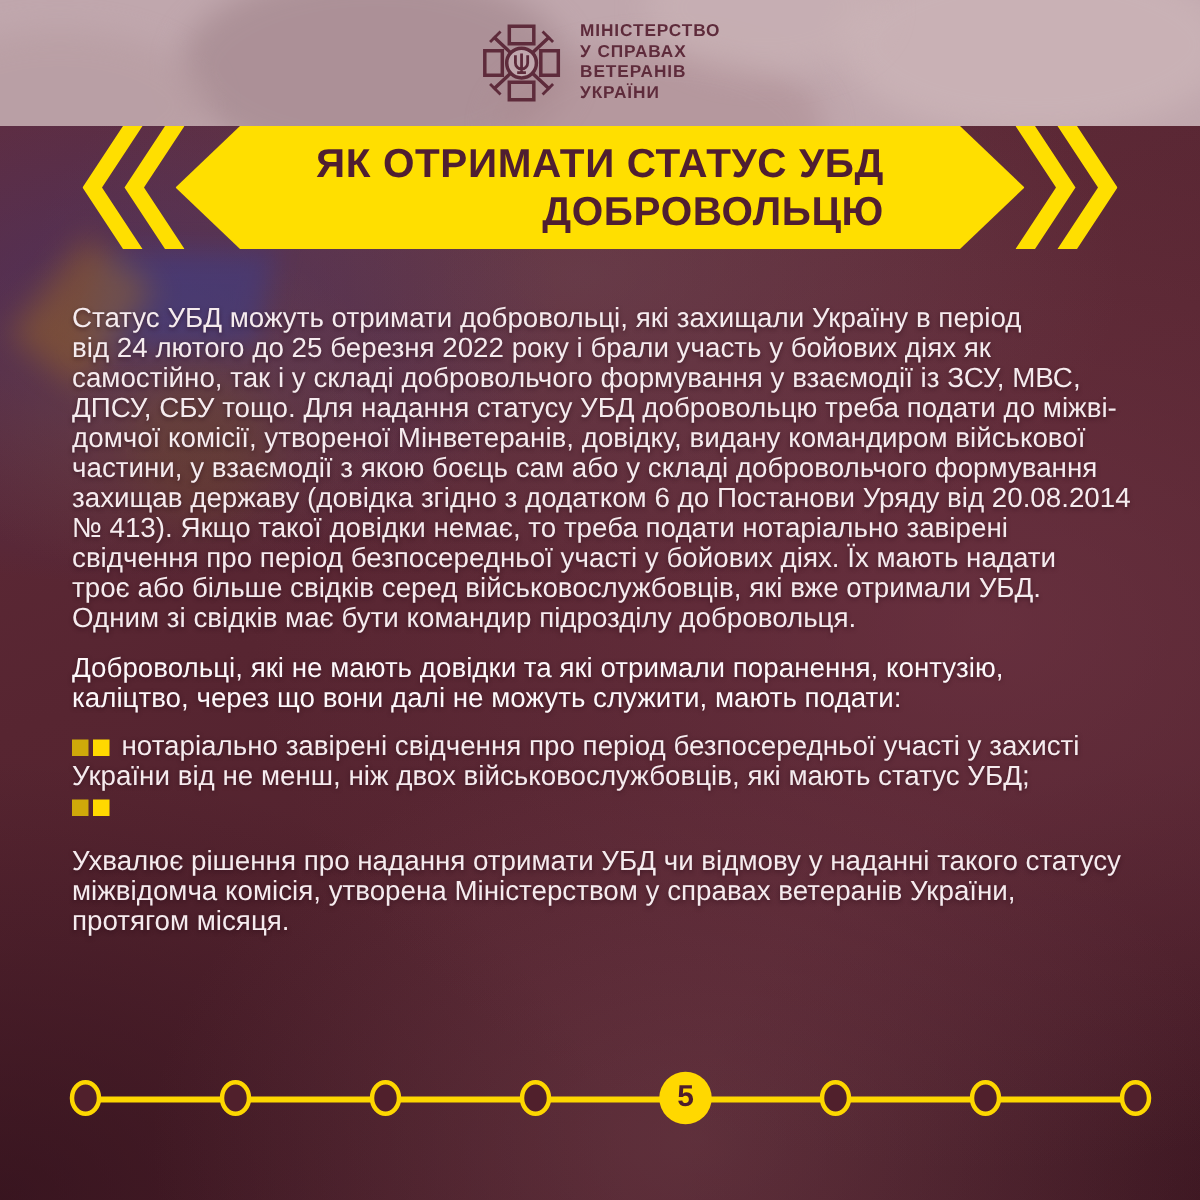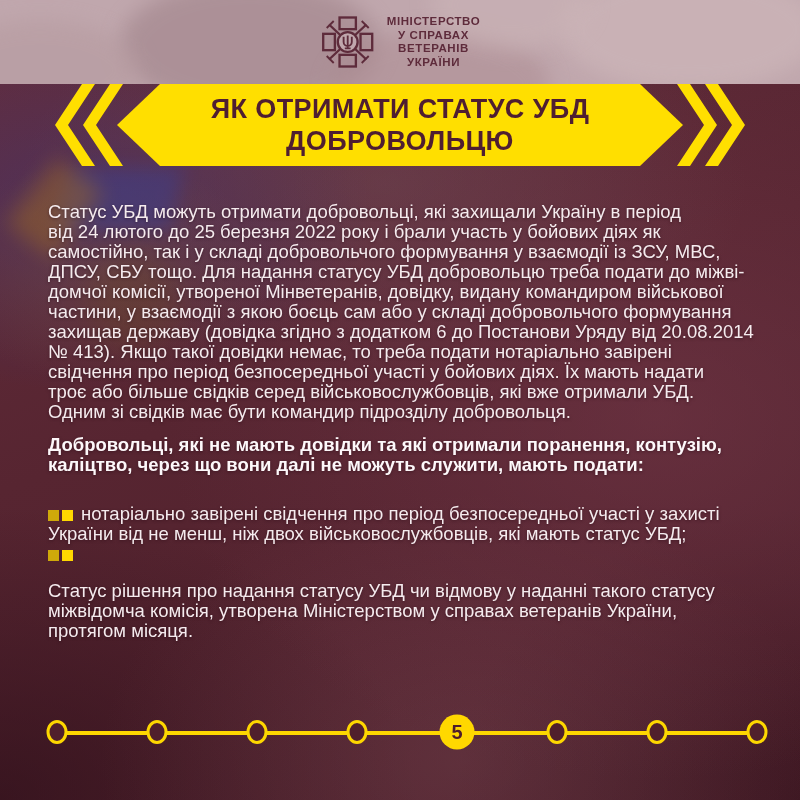--- a/index.html
+++ b/index.html
@@ -22,43 +22,43 @@
   .header { position:absolute; left:0; top:0; width:800px; height:84px;
     background:#c0a7ad; overflow:hidden; }
   .blob { position:absolute; border-radius:50%; filter:blur(10px); }
   .blob.b1 { left:120px; top:-20px; width:260px; height:130px; background:#9c7f86; opacity:.55; }
   .blob.b2 { left:330px; top:30px; width:220px; height:110px; background:#ab8a90; opacity:.5; }
   .blob.b3 { left:560px; top:-30px; width:260px; height:120px; background:#cdb6b9; opacity:.7; }
   .blob.b4 { left:-60px; top:20px; width:200px; height:100px; background:#b69ba0; opacity:.6; }
   .blob.b5 { left:430px; top:-40px; width:160px; height:90px; background:#cbb4b7; opacity:.6; }
 
   .brand { position:absolute; left:50%; top:50%; transform:translate(-50%,-50%);
-    display:flex; align-items:center; gap:11px;text-align:center; }
+    display:flex; align-items:center; gap:11px; }
   .ministry-name { white-space:pre-line; font-weight:bold; font-size:11.5px;
     line-height:13.5px; letter-spacing:.6px; color:#5e2b3b; }
 
   
   .banner { position:absolute; left:0; top:84px; width:800px; height:82px; }
   .plate { position:absolute; left:117px; top:0; width:566px; height:82px; background:#ffdf00;
     clip-path:polygon(43px 0, 523px 0, 566px 41px, 523px 100%, 43px 100%, 0 41px);
     filter:drop-shadow(0 3px 5px rgba(30,8,16,.4)); }
   .banner-title { position:absolute; inset:0; display:flex; align-items:center; justify-content:center;
-    text-align:center; white-space:pre-line; font-weight:bold; font-size:27px; line-height:32px;
+    text-align:right; white-space:pre-line; font-weight:bold; font-size:27px; line-height:32px;
     letter-spacing:.4px; color:#4f1e31; }
   .chev { position:absolute; top:0; height:82px; width:68px; }
   .chev.left { left:55px; }
   .chev.right { left:677px; transform:scaleX(-1); }
 
   
   .content { position:absolute; left:48px; top:166px; width:710px; color:#f5ebee;
     font-size:18.5px; line-height:20px; text-shadow:0 1px 3px rgba(40,10,22,.5); }
   .p { white-space:pre-line; }
   .p-intro { margin-top:36px; }
-  .p-lead { margin-top:13px; font-weight:bold; color:#fdf8fa; }
-  .bullets { margin-top:29px; }
+  .p-lead { margin-top:13px; font-weight:normal; color:#fdf8fa; }
+  .bullets { margin-top:12px; }
   .bullet { white-space:pre-line; }
   .sq { display:inline-block; width:11px; height:11px; margin-right:3px; vertical-align:baseline;
     transform:translateY(1px); }
   .sq.dark { background:#cfa90a; }
   .sq.bright { background:#ffd800; margin-right:8px; }
   .p-decision { margin-top:17px; }
 
   
   .progress { position:absolute; left:0; top:712px; width:800px; height:42px; }
   .track-line { position:absolute; left:56px; right:42px; top:19px; height:3.5px; background:#fdd700; }
@@ -132,21 +132,21 @@
 свідчення про період безпосередньої участі у бойових діях. Їх мають надати
 троє або більше свідків серед військовослужбовців, які вже отримали УБД.
 Одним зі свідків має бути командир підрозділу добровольця.</div>
     <div class="p p-lead">Добровольці, які не мають довідки та які отримали поранення, контузію,
 каліцтво, через що вони далі не можуть служити, мають подати:</div>
     <div class="bullets">
       <div class="bullet"><span class="sq dark"></span><span class="sq bright"></span><span>нотаріально завірені свідчення про період безпосередньої участі у захисті
 України від не менш, ніж двох військовослужбовців, які мають статус УБД;</span></div>
       <div class="bullet"><span class="sq dark"></span><span class="sq bright"></span></div>
     </div>
-    <div class="p p-decision">Статус рішення про надання статусу УБД чи відмову у наданні такого статусу
+    <div class="p p-decision">Ухвалює рішення про надання отримати УБД чи відмову у наданні такого статусу
 міжвідомча комісія, утворена Міністерством у справах ветеранів України,
 протягом місяця.</div>
   </div>
 
   <div class="progress">
     <div class="track-line"></div>
     <div>
         <div class="dot" style="left: 57px;"></div>
         <div class="dot" style="left: 157px;"></div>
         <div class="dot" style="left: 257px;"></div>

